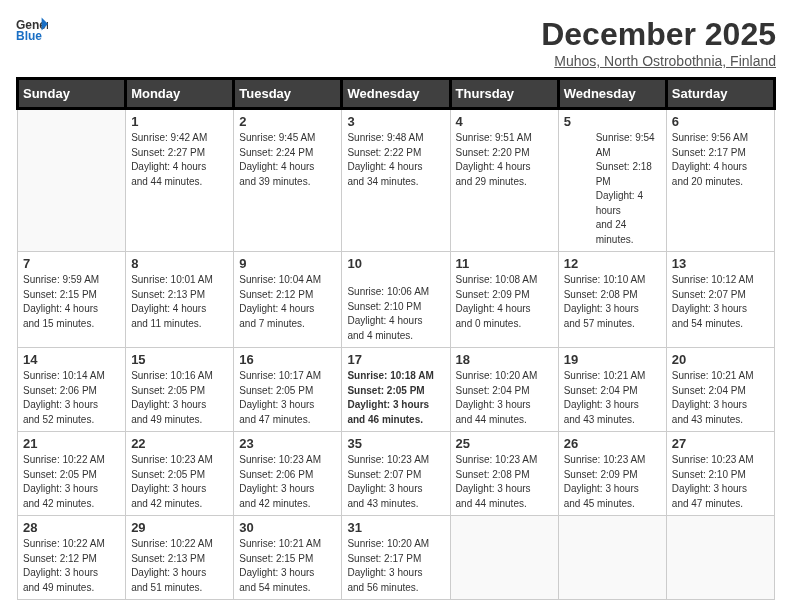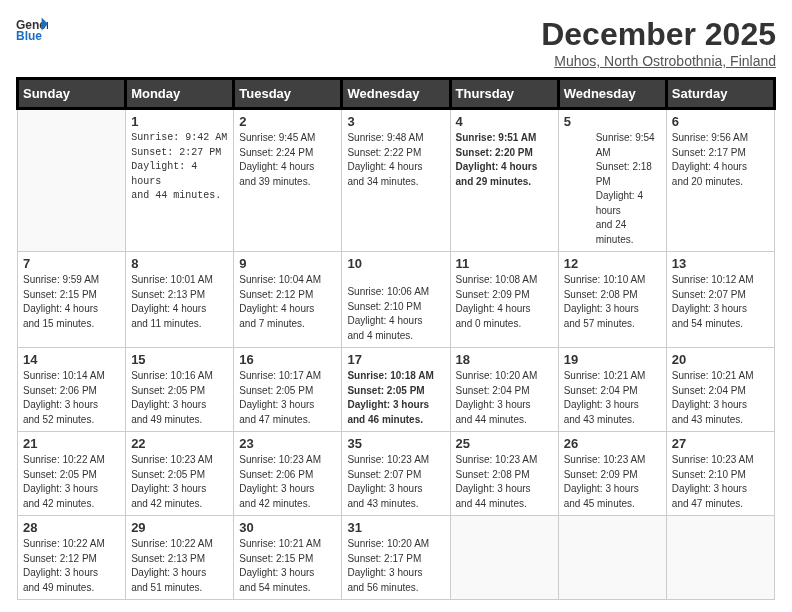--- a/index.html
+++ b/index.html
@@ -103,42 +103,42 @@
         <th>Thursday</th>
         <th>Wednesday</th>
         <th>Saturday</th>
       </tr>
   </thead>
   <tbody id="calendar-body">
       <tr>
         <td class="empty"></td>
         <td>
           <div class="day-number">1</div>
-          <div class="day-info" style="white-space: pre-line; font-family: Liberation Mono, monospace;">Sunrise: 9:42 AM
+          <div class="day-info" style="white-space: pre-line;">Sunrise: 9:42 AM
 Sunset: 2:27 PM
 Daylight: 4 hours
 and 44 minutes.</div>
         </td>
         <td>
           <div class="day-number">2</div>
           <div class="day-info" style="white-space: pre-line;">Sunrise: 9:45 AM
 Sunset: 2:24 PM
 Daylight: 4 hours
 and 39 minutes.</div>
         </td>
         <td>
           <div class="day-number">3</div>
           <div class="day-info" style="white-space: pre-line;">Sunrise: 9:48 AM
 Sunset: 2:22 PM
 Daylight: 4 hours
 and 34 minutes.</div>
         </td>
         <td>
           <div class="day-number">4</div>
-          <div class="day-info" style="white-space: pre-line; font-weight: bold;">Sunrise: 9:51 AM
+          <div class="day-info" style="white-space: pre-line;">Sunrise: 9:51 AM
 Sunset: 2:20 PM
 Daylight: 4 hours
 and 29 minutes.</div>
         </td>
         <td>
           <div class="day-number">5</div>
           <div class="day-info" style="white-space: pre-line; margin-left: 32px;">Sunrise: 9:54 AM
 Sunset: 2:18 PM
 Daylight: 4 hours
 and 24 minutes.</div>

